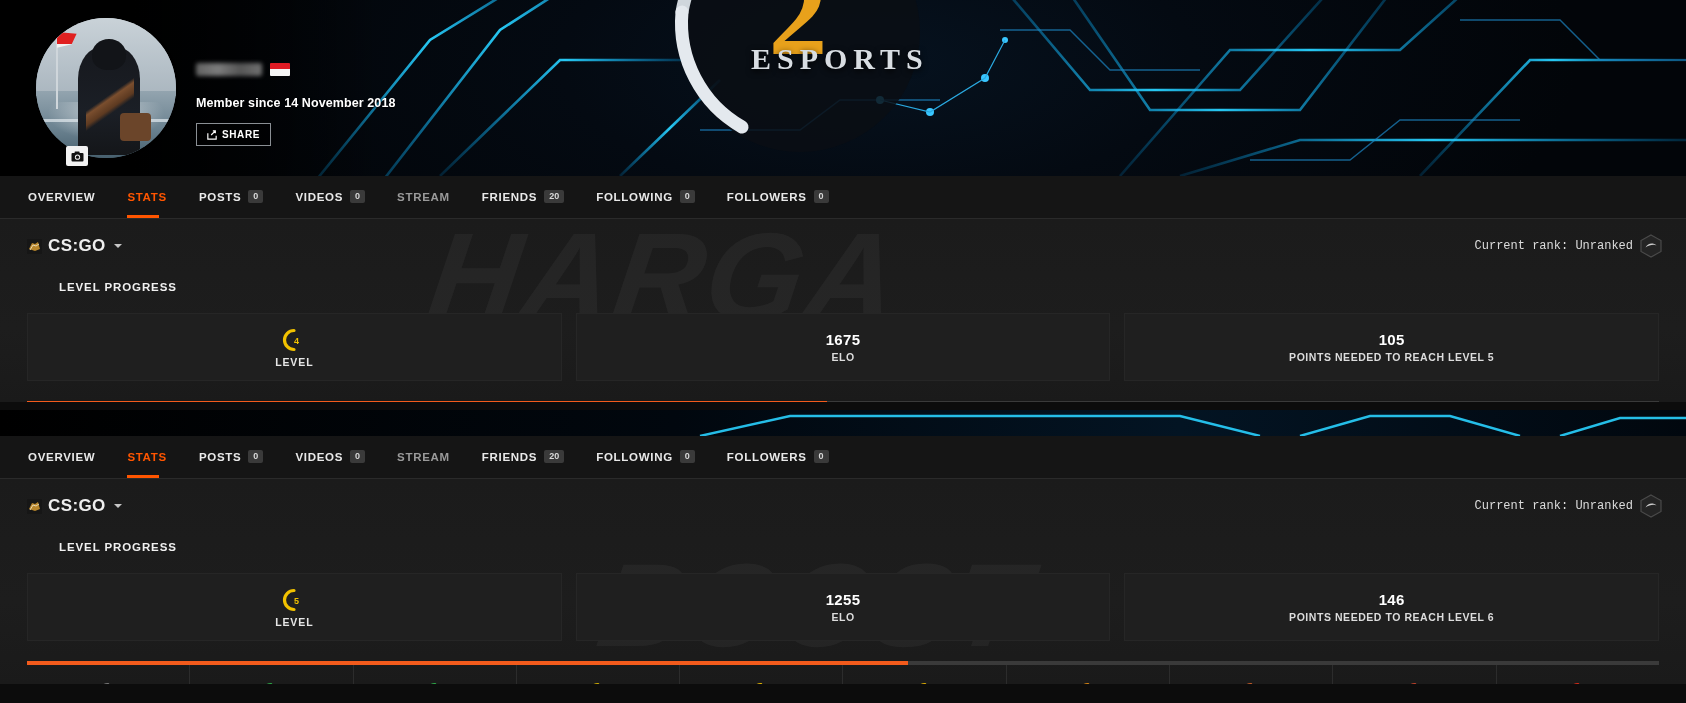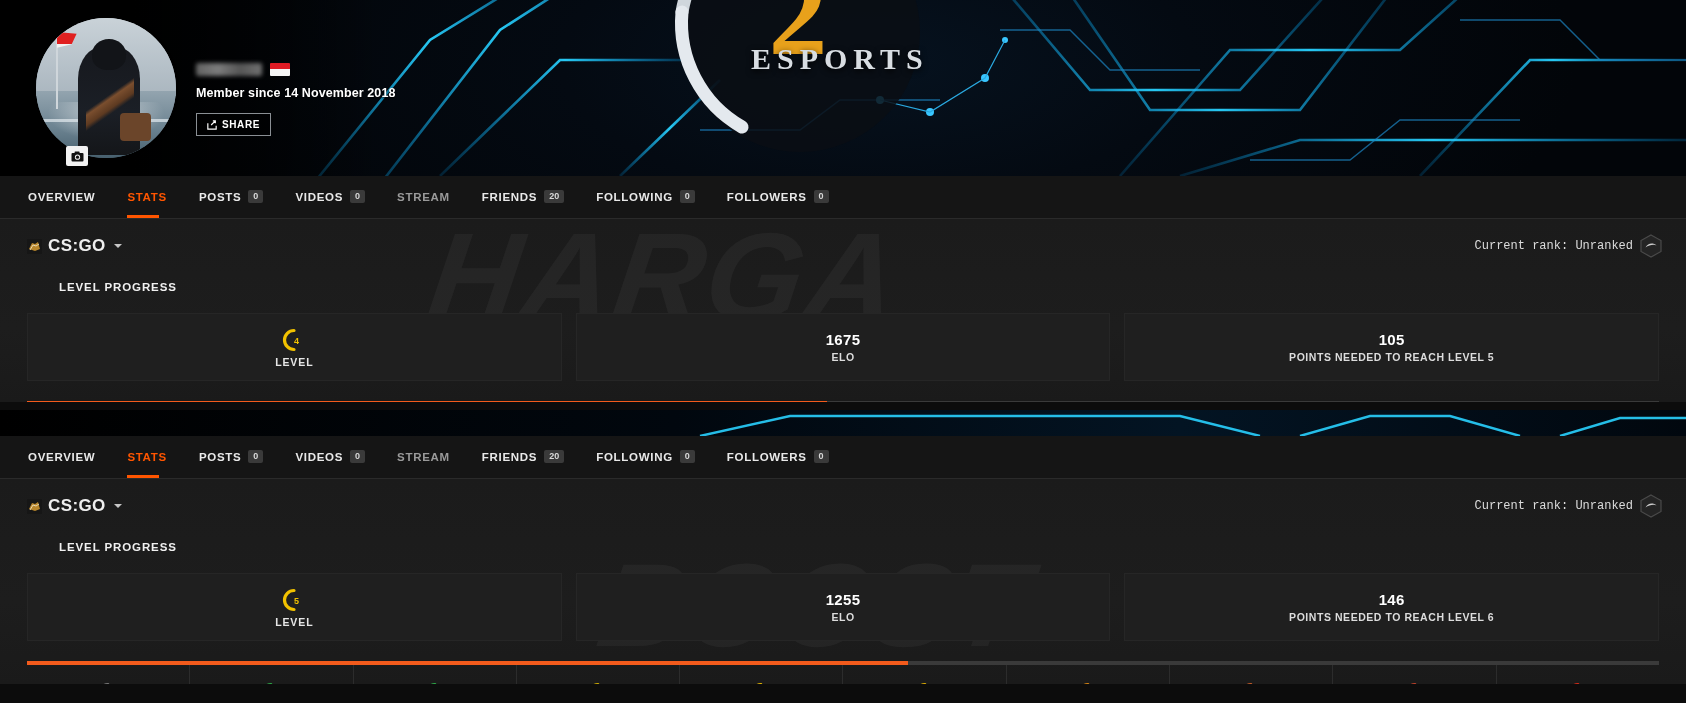--- a/index.html
+++ b/index.html
@@ -78,21 +78,21 @@
     width:66px; height:13px; border-radius:2px;
     background:linear-gradient(90deg,#6d6d6d,#8a8a8a,#5f5f5f,#7d7d7d);
     filter:blur(2.2px); opacity:0.9;
   }
   .flag-id {
     width:20px; height:13px; border-radius:1px;
     background:linear-gradient(180deg,#e01b24 0%,#e01b24 50%,#f5f5f5 50%,#f5f5f5 100%);
     filter:blur(0.5px);
   }
   .member-since {
-    margin-top:8px; color:#ffffff; font-size:12.5px; font-weight:700;
+    margin-top:18px; color:#ffffff; font-size:12.5px; font-weight:700;
     letter-spacing:0.1px; text-shadow:0 1px 2px #000;
   }
   .share-btn {
     margin-top:13px; display:inline-flex; align-items:center; gap:5px;
     border:1px solid #8a8f94; background:rgba(0,0,0,0.35);
     color:#fff; font-size:10px; font-weight:700; letter-spacing:0.6px;
     padding:5px 10px; cursor:pointer;
   }
   .share-btn svg { display:block; }
 

